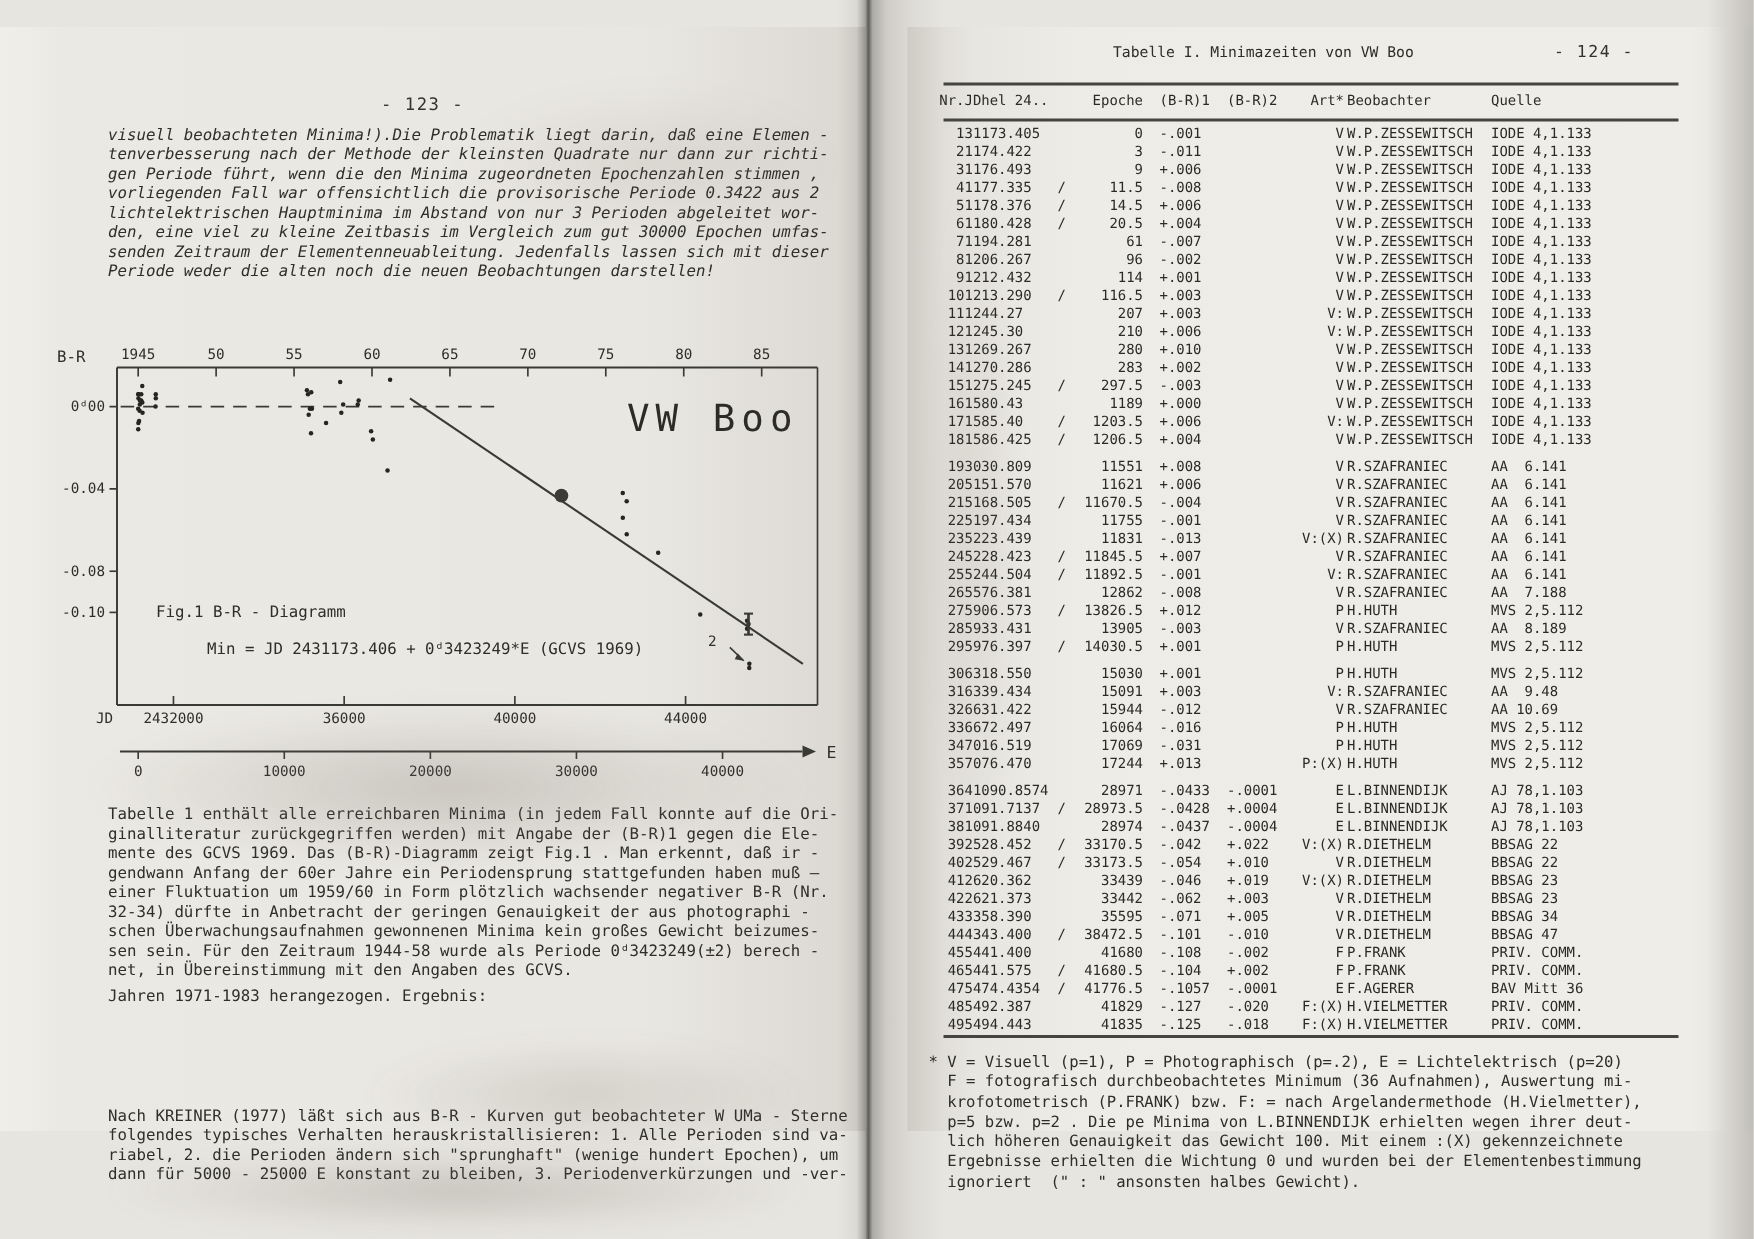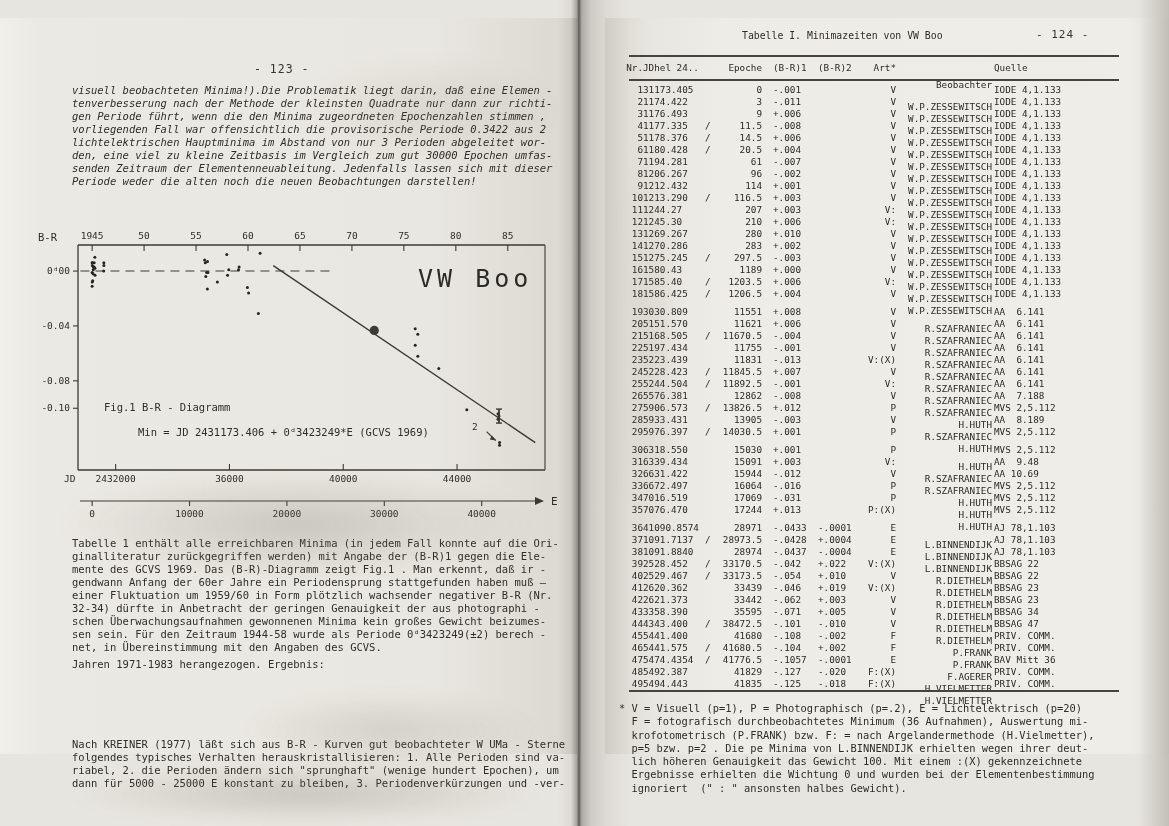--- a/index.html
+++ b/index.html
@@ -38,21 +38,21 @@
   .trow.gap{margin-top:6px;}
   .thead-row{position:absolute;left:0;top:44px;width:520px;display:flex;font-size:9.3px;color:#2b2a25;line-height:12px;white-space:pre;}
   .cell{display:block;overflow:visible;}
   .c-nr{width:38px;text-align:right;}
   .c-jd{width:62px;text-align:left;}
   .c-sl{width:6px;text-align:left;}
   .c-ep{width:51px;text-align:right;}
   .c-b1{width:45px;margin-left:11px;text-align:left;}
   .c-b2{width:48px;margin-left:0px;text-align:left;}
   .c-art{width:30px;margin-left:0;text-align:right;}
-  .c-ob{width:94px;margin-left:2px;text-align:right;margin-top:17px;}
+  .c-ob{width:94px;margin-left:2px;text-align:left;}
   .c-q{width:110px;margin-left:2px;text-align:left;}
   .footnote{position:absolute;left:14px;top:684px;font-size:10.4px;line-height:13.3px;color:#2e2d28;}
 </style>
 </head>
 <body>
 
 <div class="scan">
 
   <div class="page page-left">
     <div class="pageno-left">- 123 -</div>

